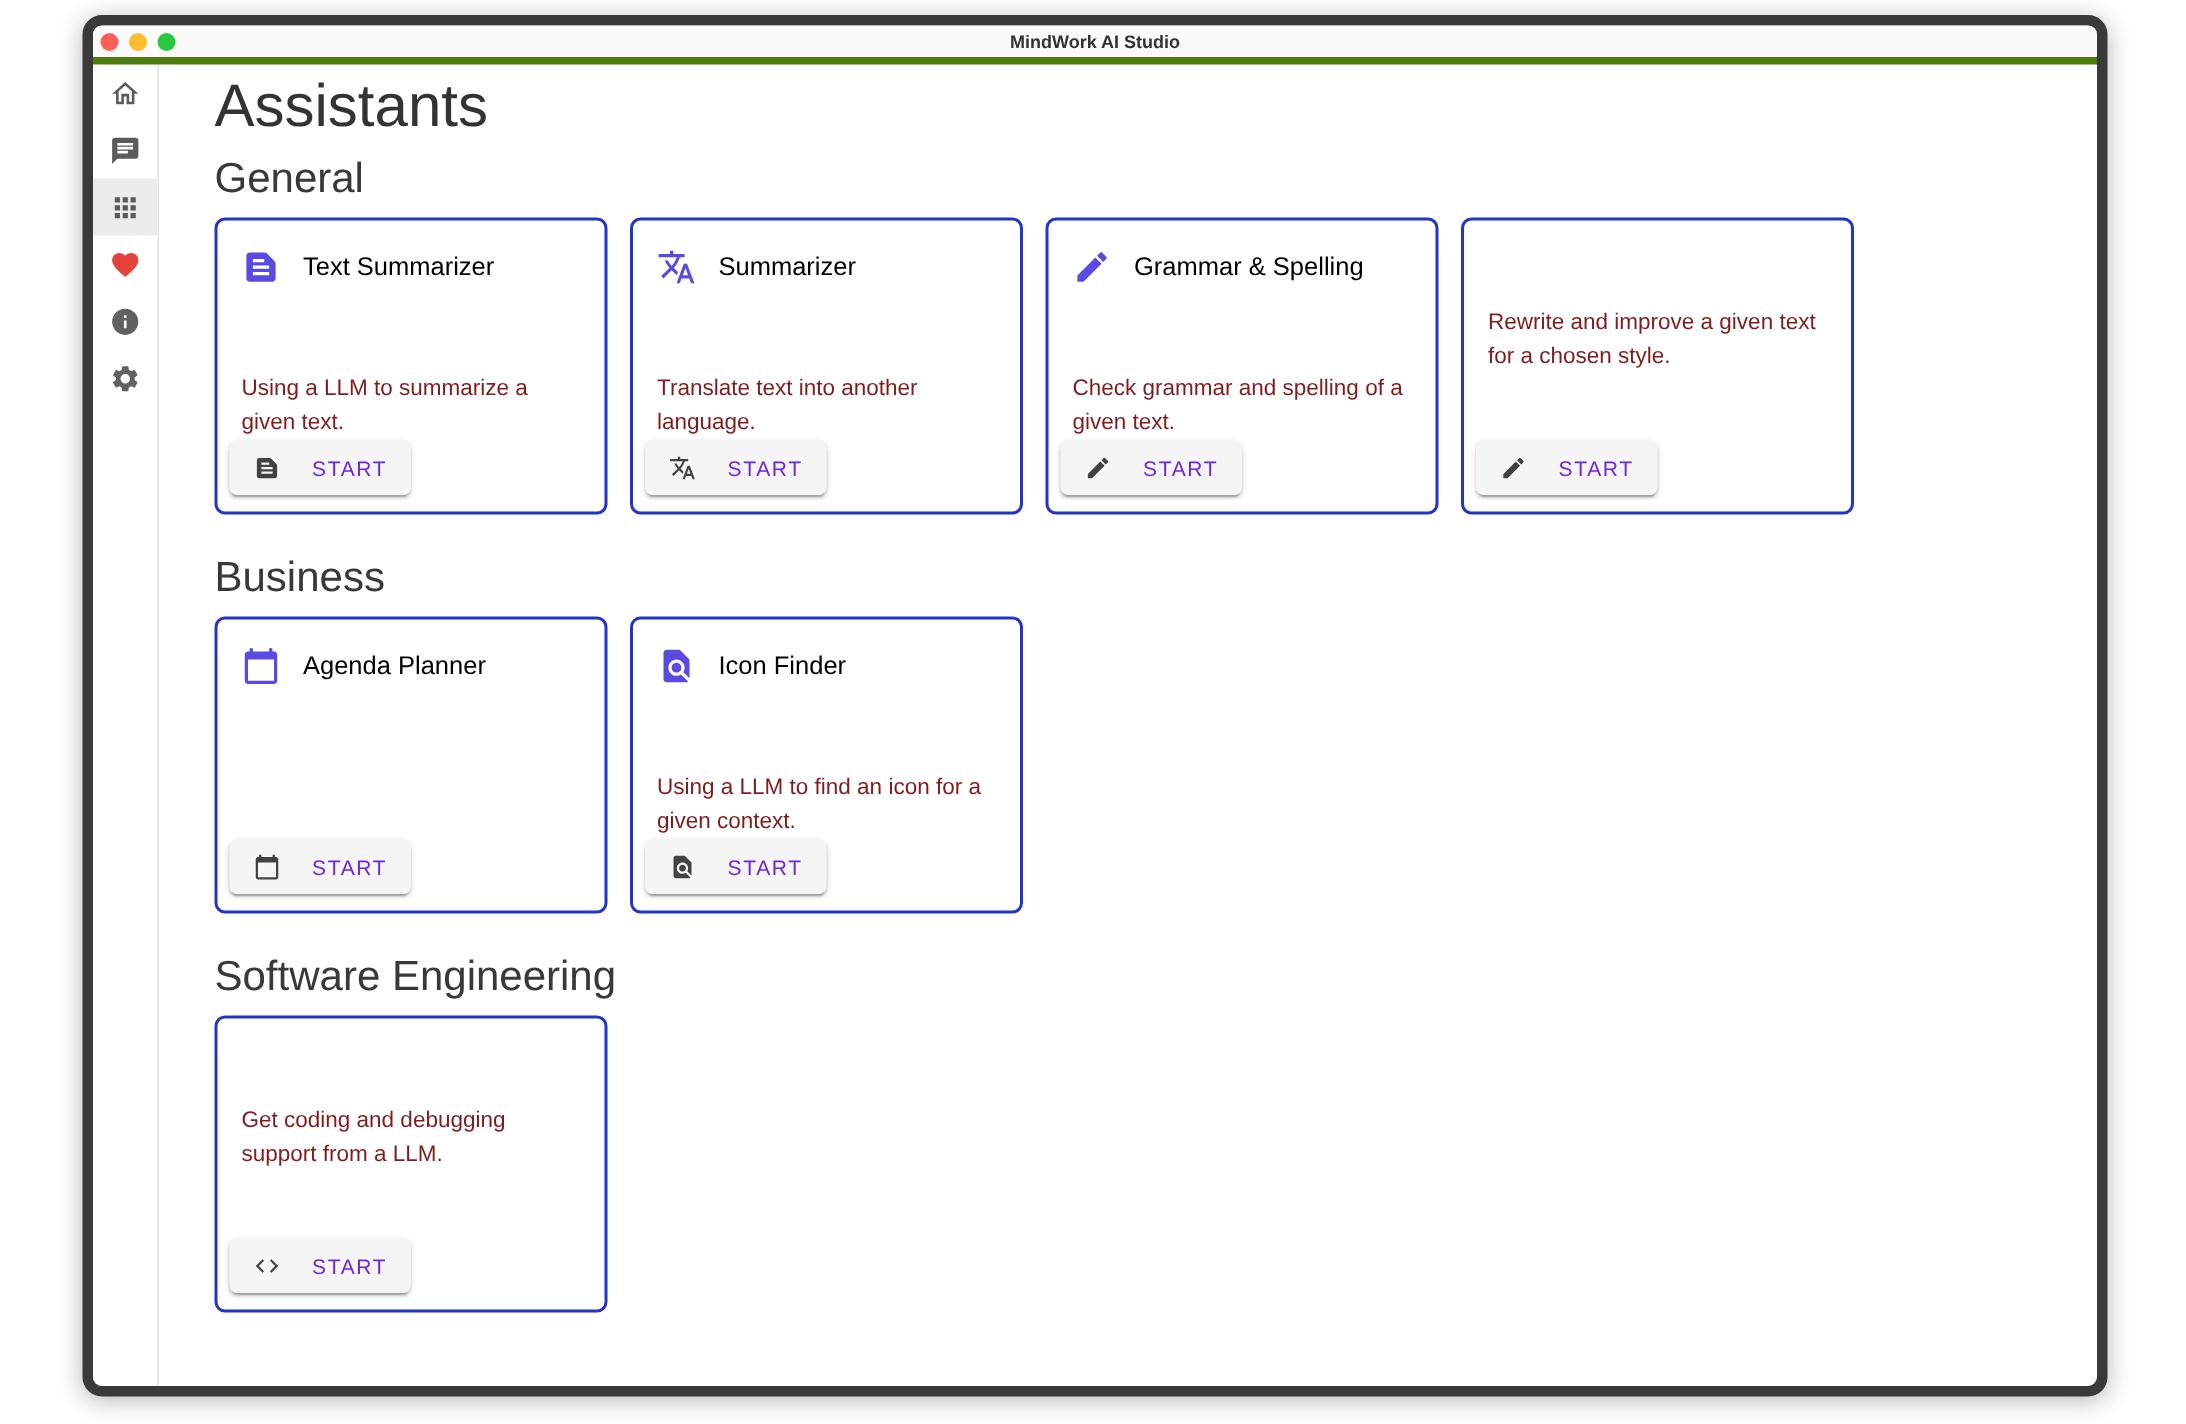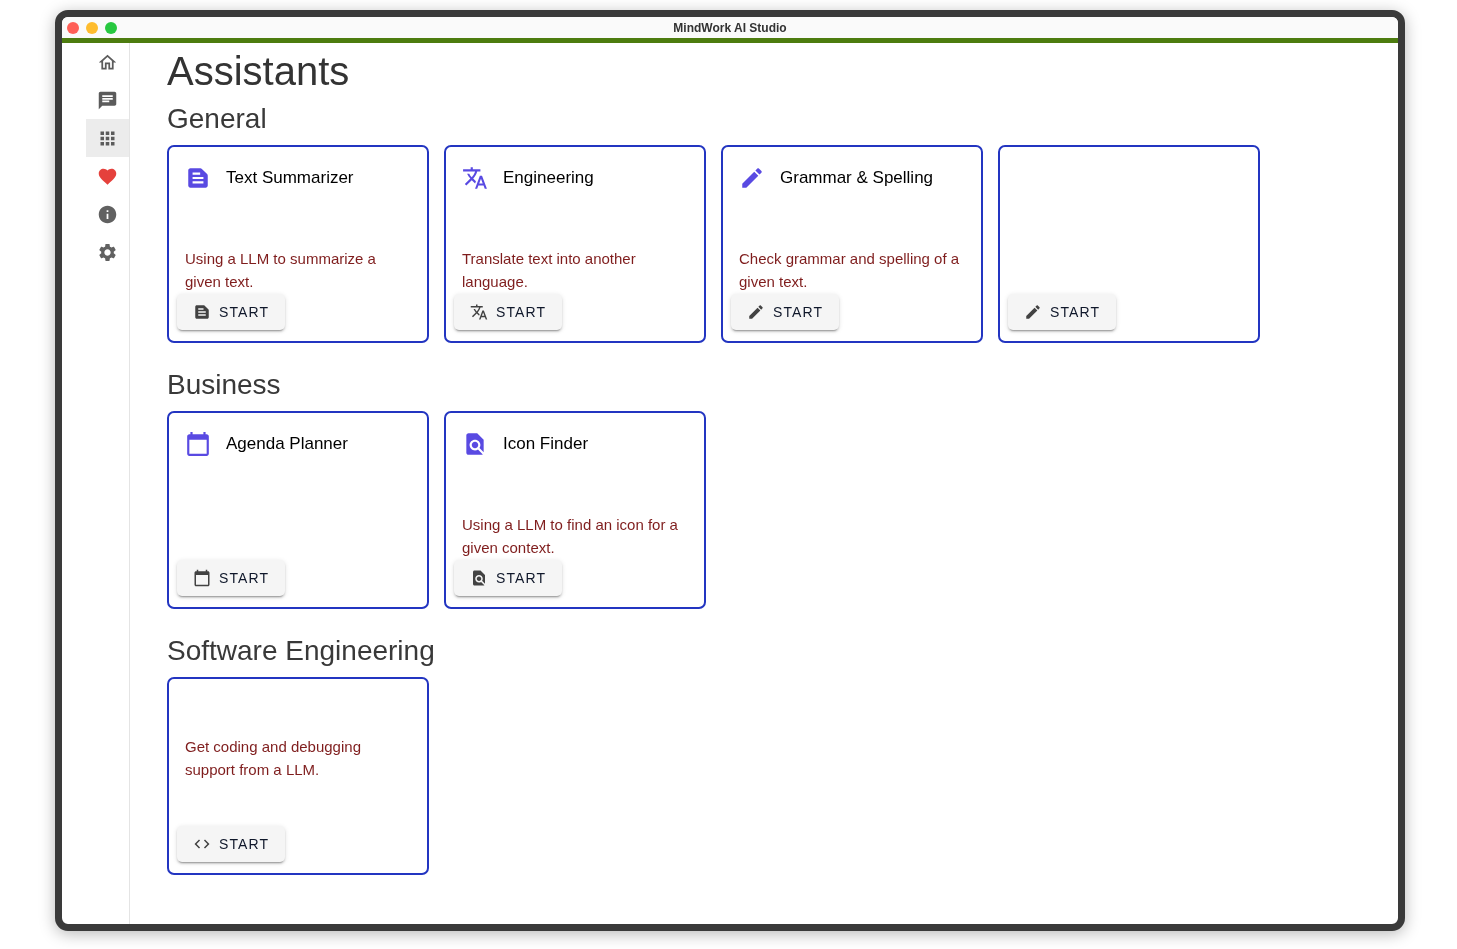--- a/index.html
+++ b/index.html
@@ -21,21 +21,21 @@
   .light { width: 12px; height: 12px; border-radius: 50%; }
   .light.red    { background: #ff5f57; }
   .light.yellow { background: #febc2e; }
   .light.green  { background: #28c840; }
   .titlebar-title {
     position: absolute; left: 0; right: 0; text-align: center;
     font-size: 12px; font-weight: 700; color: #333;
   }
 
   
-  .appbody { display: flex; flex: 1 1 auto; min-height: 0; padding-left: 24px; }
+  .appbody { display: flex; flex: 1 1 auto; min-height: 0; }
 
   .sidebar {
     width: 44px; border-right: 1px solid #e4e4e4; background: #ffffff;
     display: flex; flex-direction: column; flex: 0 0 auto;
   }
   .nav-item {
     height: 38px; display: flex; align-items: center; justify-content: center;
     cursor: pointer; color: #5b5b5b;
   }
   .nav-item svg { width: 21px; height: 21px; }
@@ -55,24 +55,24 @@
     width: 262px; height: 198px; background: #fff;
     border: 2px solid #2335c1; border-radius: 7px;
     display: flex; flex-direction: column;
   }
   .card-header { display: flex; align-items: center; gap: 15px; padding: 18px 16px 0 16px; }
   .card-header svg { width: 26px; height: 26px; color: #594ae2; flex: 0 0 auto; }
   .card-title { font-size: 17px; font-weight: 500; color: #000000; }
   .card-desc { margin: 56px 16px 0 16px; font-size: 15px; line-height: 23px; color: #7f1d1d; }
   .card-actions { margin-top: auto; padding: 0 8px 11px 8px; }
   .start-btn {
-    display: inline-flex; align-items: center; gap: 8px;
+    display: inline-flex; align-items: center; gap: 21px;
     padding: 9px 16px; background: #f5f5f5; border: none; border-radius: 5px;
     font-family: "Liberation Sans", sans-serif;
-    font-size: 14px; font-weight: 500; letter-spacing: 0.08em; color: #0f172a;
+    font-size: 14px; font-weight: 500; letter-spacing: 0.08em; color: #6d28d9;
     cursor: pointer;
     box-shadow: 0 3px 1px -2px rgba(0,0,0,.2), 0 2px 2px 0 rgba(0,0,0,.14), 0 1px 5px 0 rgba(0,0,0,.12);
   }
   .start-btn svg { width: 18px; height: 18px; color: #424242; }
 </style>
 </head>
 <body>
 
 <svg width="0" height="0" style="position:absolute" aria-hidden="true">
   <defs>
@@ -182,21 +182,21 @@
               <span>START</span>
             </button>
           </div>
         </div>
 
         <div class="card">
           <div class="card-header">
             <svg>
                 <use href="#i-translate"></use>
               </svg>
-            <span class="card-title">Engineering</span>
+            <span class="card-title">Summarizer</span>
           </div>
           <div class="card-desc">Translate text into another language.</div>
           <div class="card-actions">
             <button class="start-btn">
               <svg>
                   <use href="#i-translate"></use>
                 </svg>
               <span>START</span>
             </button>
           </div>
@@ -214,20 +214,21 @@
             <button class="start-btn">
               <svg>
                   <use href="#i-edit"></use>
                 </svg>
               <span>START</span>
             </button>
           </div>
         </div>
 
         <div class="card">
+          <div class="card-desc">Rewrite and improve a given text for a chosen style.</div>
           <div class="card-actions">
             <button class="start-btn">
               <svg>
                   <use href="#i-edit"></use>
                 </svg>
               <span>START</span>
             </button>
           </div>
         </div>
       </div>

